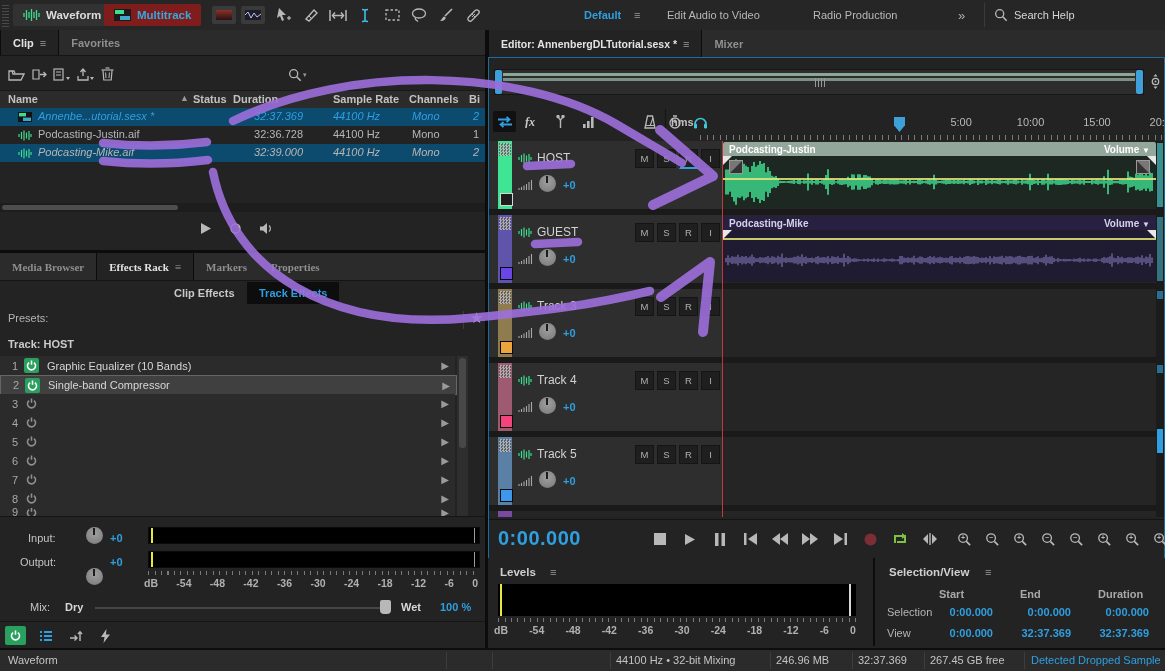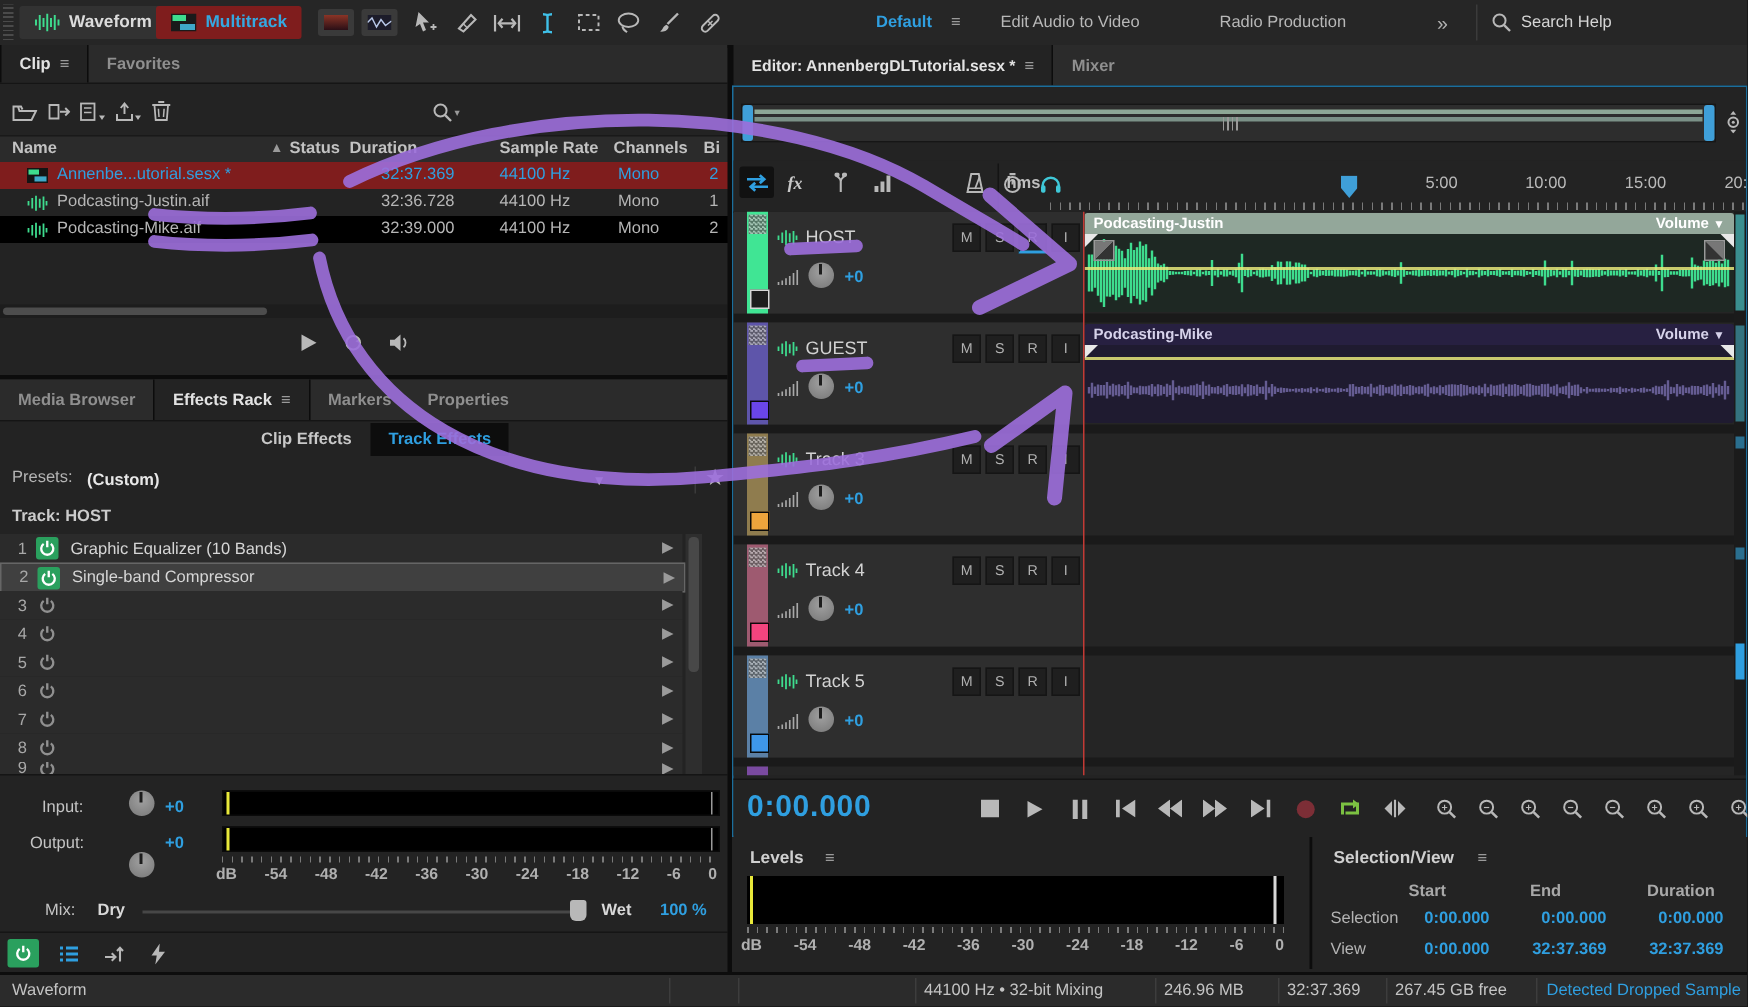--- a/index.html
+++ b/index.html
@@ -25,22 +25,22 @@
   .tabbar{position:absolute;background:#2b2b2b;display:flex;align-items:stretch;border-bottom:1px solid #151515;}
   .tab{display:flex;align-items:center;gap:6px;padding:0 12px;color:#8f8f8f;font-weight:bold;font-size:11px;}
   .tab.active{background:#232323;color:#e3e3e3;border-left:1px solid #0c0c0c;border-right:1px solid #0c0c0c;}
   
   .f-toolbar .icon{margin-right:6px;}
   .cols{position:absolute;left:0;width:487px;height:18px;background:#2b2b2b;border-top:1px solid #191919;border-bottom:1px solid #141414;
         font-weight:bold;color:#c2c2c2;}
   .cols span{position:absolute;top:2px;}
   .frow{position:absolute;left:0;width:487px;height:18px;color:#b6b6b6;}
   .frow span{position:absolute;top:2px;white-space:nowrap;}
-  .frow.sel{background:#7f1d1d;color:#2f9fe0;}
-  .frow.hov{background:#000000;}
+  .frow.sel{background:#0c4a6e;color:#2f9fe0;font-style:italic;}
+  .frow.hov{background:#0c4a6e;font-style:italic;}
   .rnum{text-align:right;}
   
   .toggle-btn{position:absolute;top:0;height:22px;display:flex;align-items:center;padding:0 12px;font-weight:bold;color:#c8c8c8;}
   .toggle-btn.active{background:#0d0d0d;color:#2f9fe0;}
   .slot{position:absolute;left:0;width:455px;height:19px;background:#2b2b2b;border-bottom:1px solid #222;display:flex;align-items:center;}
   .slot.sel{background:#404040;border:1px solid #666;height:18px;}
   .slot .n{width:14px;text-align:right;margin-left:4px;color:#a8a8a8;}
   .slot .pw{width:15px;height:15px;margin-left:6px;border-radius:2px;display:flex;align-items:center;justify-content:center;}
   .slot .pw.on{background:#2aa05e;}
   .slot .nm{margin-left:8px;color:#d6d6d6;white-space:nowrap;}
@@ -360,21 +360,21 @@
       </span>
       <span class="icon">
         <svg width="14" height="13" viewBox="0 0 14 13">
           <path d="M1 4.5 L4 4.5 L8 1 L8 12 L4 8.5 L1 8.5 Z" fill="#b8b8b8"></path>
           <path d="M10 3.5 A4 4 0 0 1 10 9.5" fill="none" stroke="#b8b8b8" stroke-width="1.2"></path>
         </svg>
       </span>
     </div>
   <div class="abs" style="left:0;top:250px;width:485px;height:3px;background:#0c0c0c;"></div>
 
-  <div class="tabbar" style="left:0;top:253px;width:485px;height:27px;">
+  <div class="tabbar" style="left:0;top:253px;width:485px;height:27px;font-family:Liberation Serif, serif;">
     <div class="tab">
         <span>Media Browser</span>
       </div>
     <div class="tab active">
       <span>Effects Rack</span>
       <span class="menu-glyph">≡</span>
     </div>
     <div class="tab">
         <span>Markers</span>
       </div>
@@ -385,24 +385,20 @@
   <div class="abs" style="left:0;top:280px;width:485px;height:26px;">
     <div class="toggle-btn" style="left:162px;top:2px;">
         <span>Clip Effects</span>
       </div>
     <div class="toggle-btn active" style="left:247px;top:2px;">
         <span>Track Effects</span>
       </div>
   </div>
   <div class="abs" style="left:8px;top:312px;width:470px;height:20px;">
     <span style="color:#b4b4b4;">Presets:</span>
-    <div class="abs" style="left:42px;top:-2px;width:362px;height:20px;display:flex;align-items:center;justify-content:space-between;padding:0 8px;box-sizing:border-box;">
-      <span style="color:#e8e8e8;font-weight:bold;">(Custom)</span>
-      <span style="color:#c0c0c0;font-size:9px;">▼</span>
-    </div>
     <span class="icon abs" style="left:408px;top:0;" id="i-save"></span>
     <span class="icon abs" style="left:433px;top:0;" id="i-trash2"></span>
     <div class="abs" style="left:455px;top:-1px;width:1px;height:18px;background:#3a3a3a;"></div>
     <span class="abs" style="left:462px;top:-3px;color:#c0c0c0;font-size:15px;">★</span>
   </div>
   <div class="abs" style="left:8px;top:338px;font-weight:bold;color:#cbcbcb;">Track: HOST</div>
   <div id="slots">
       <div class="slot" style="top: 356px;">
         <span class="n">1</span>
         <span class="pw on">

